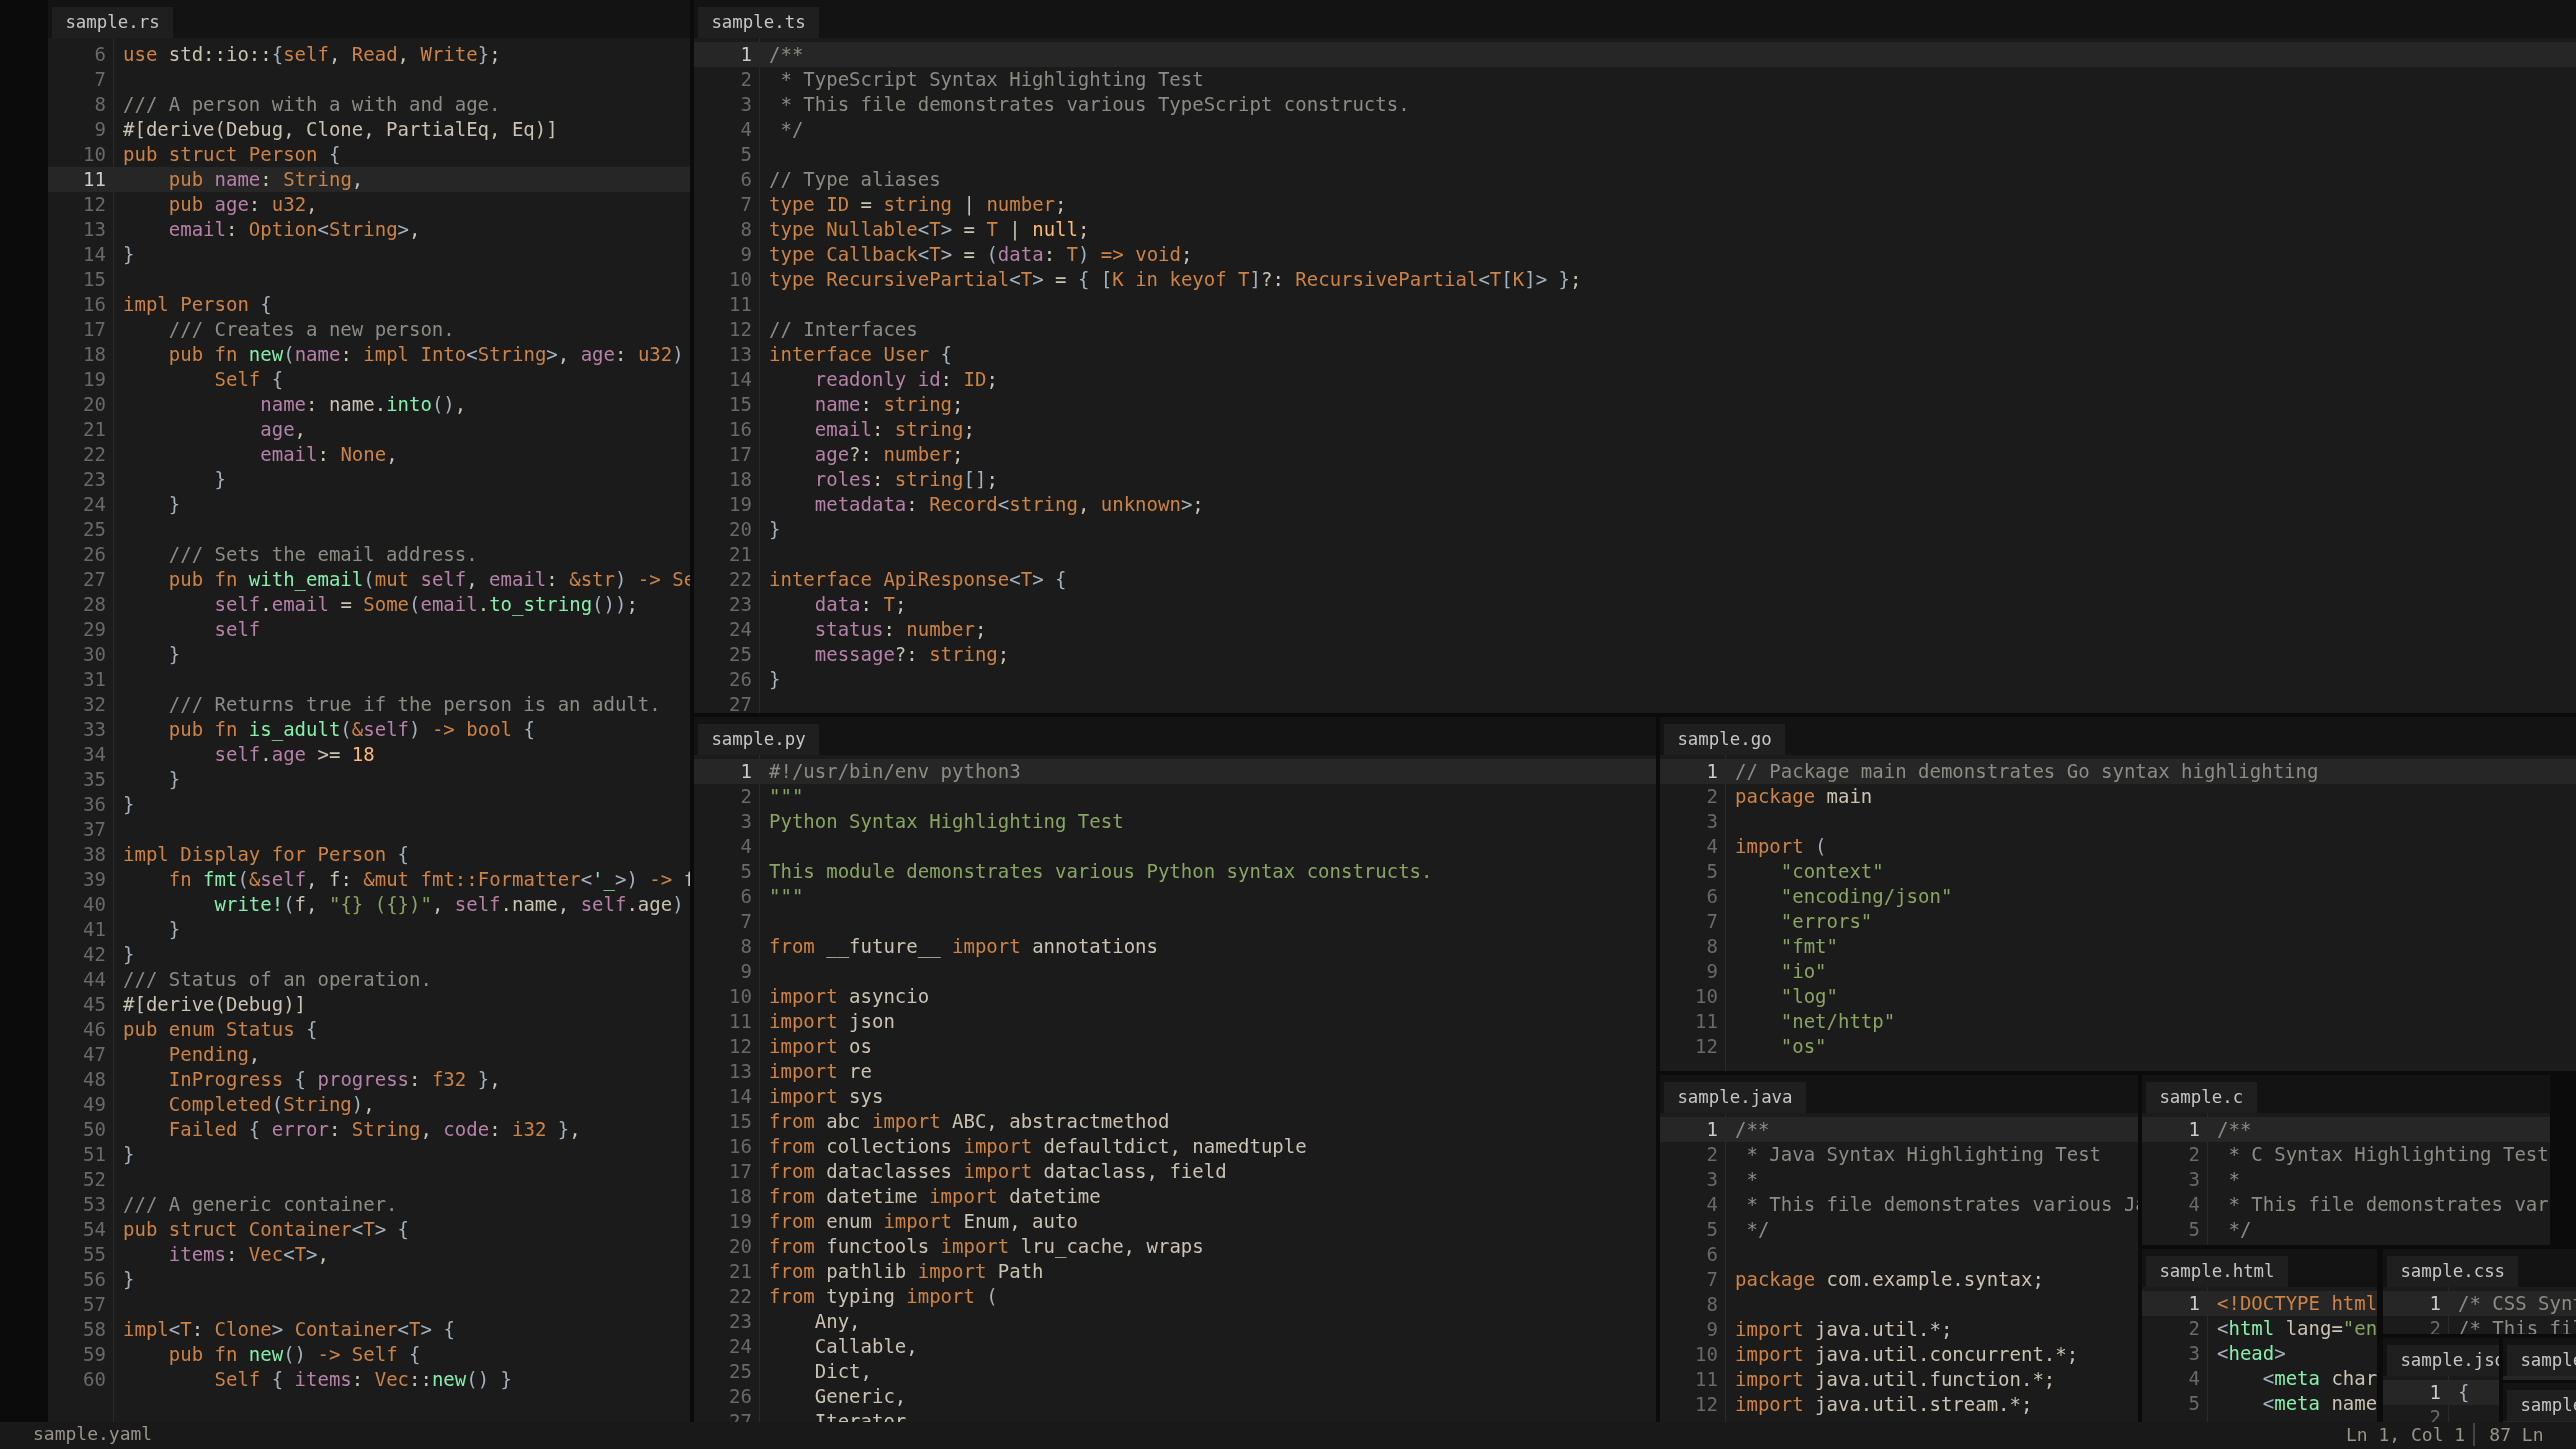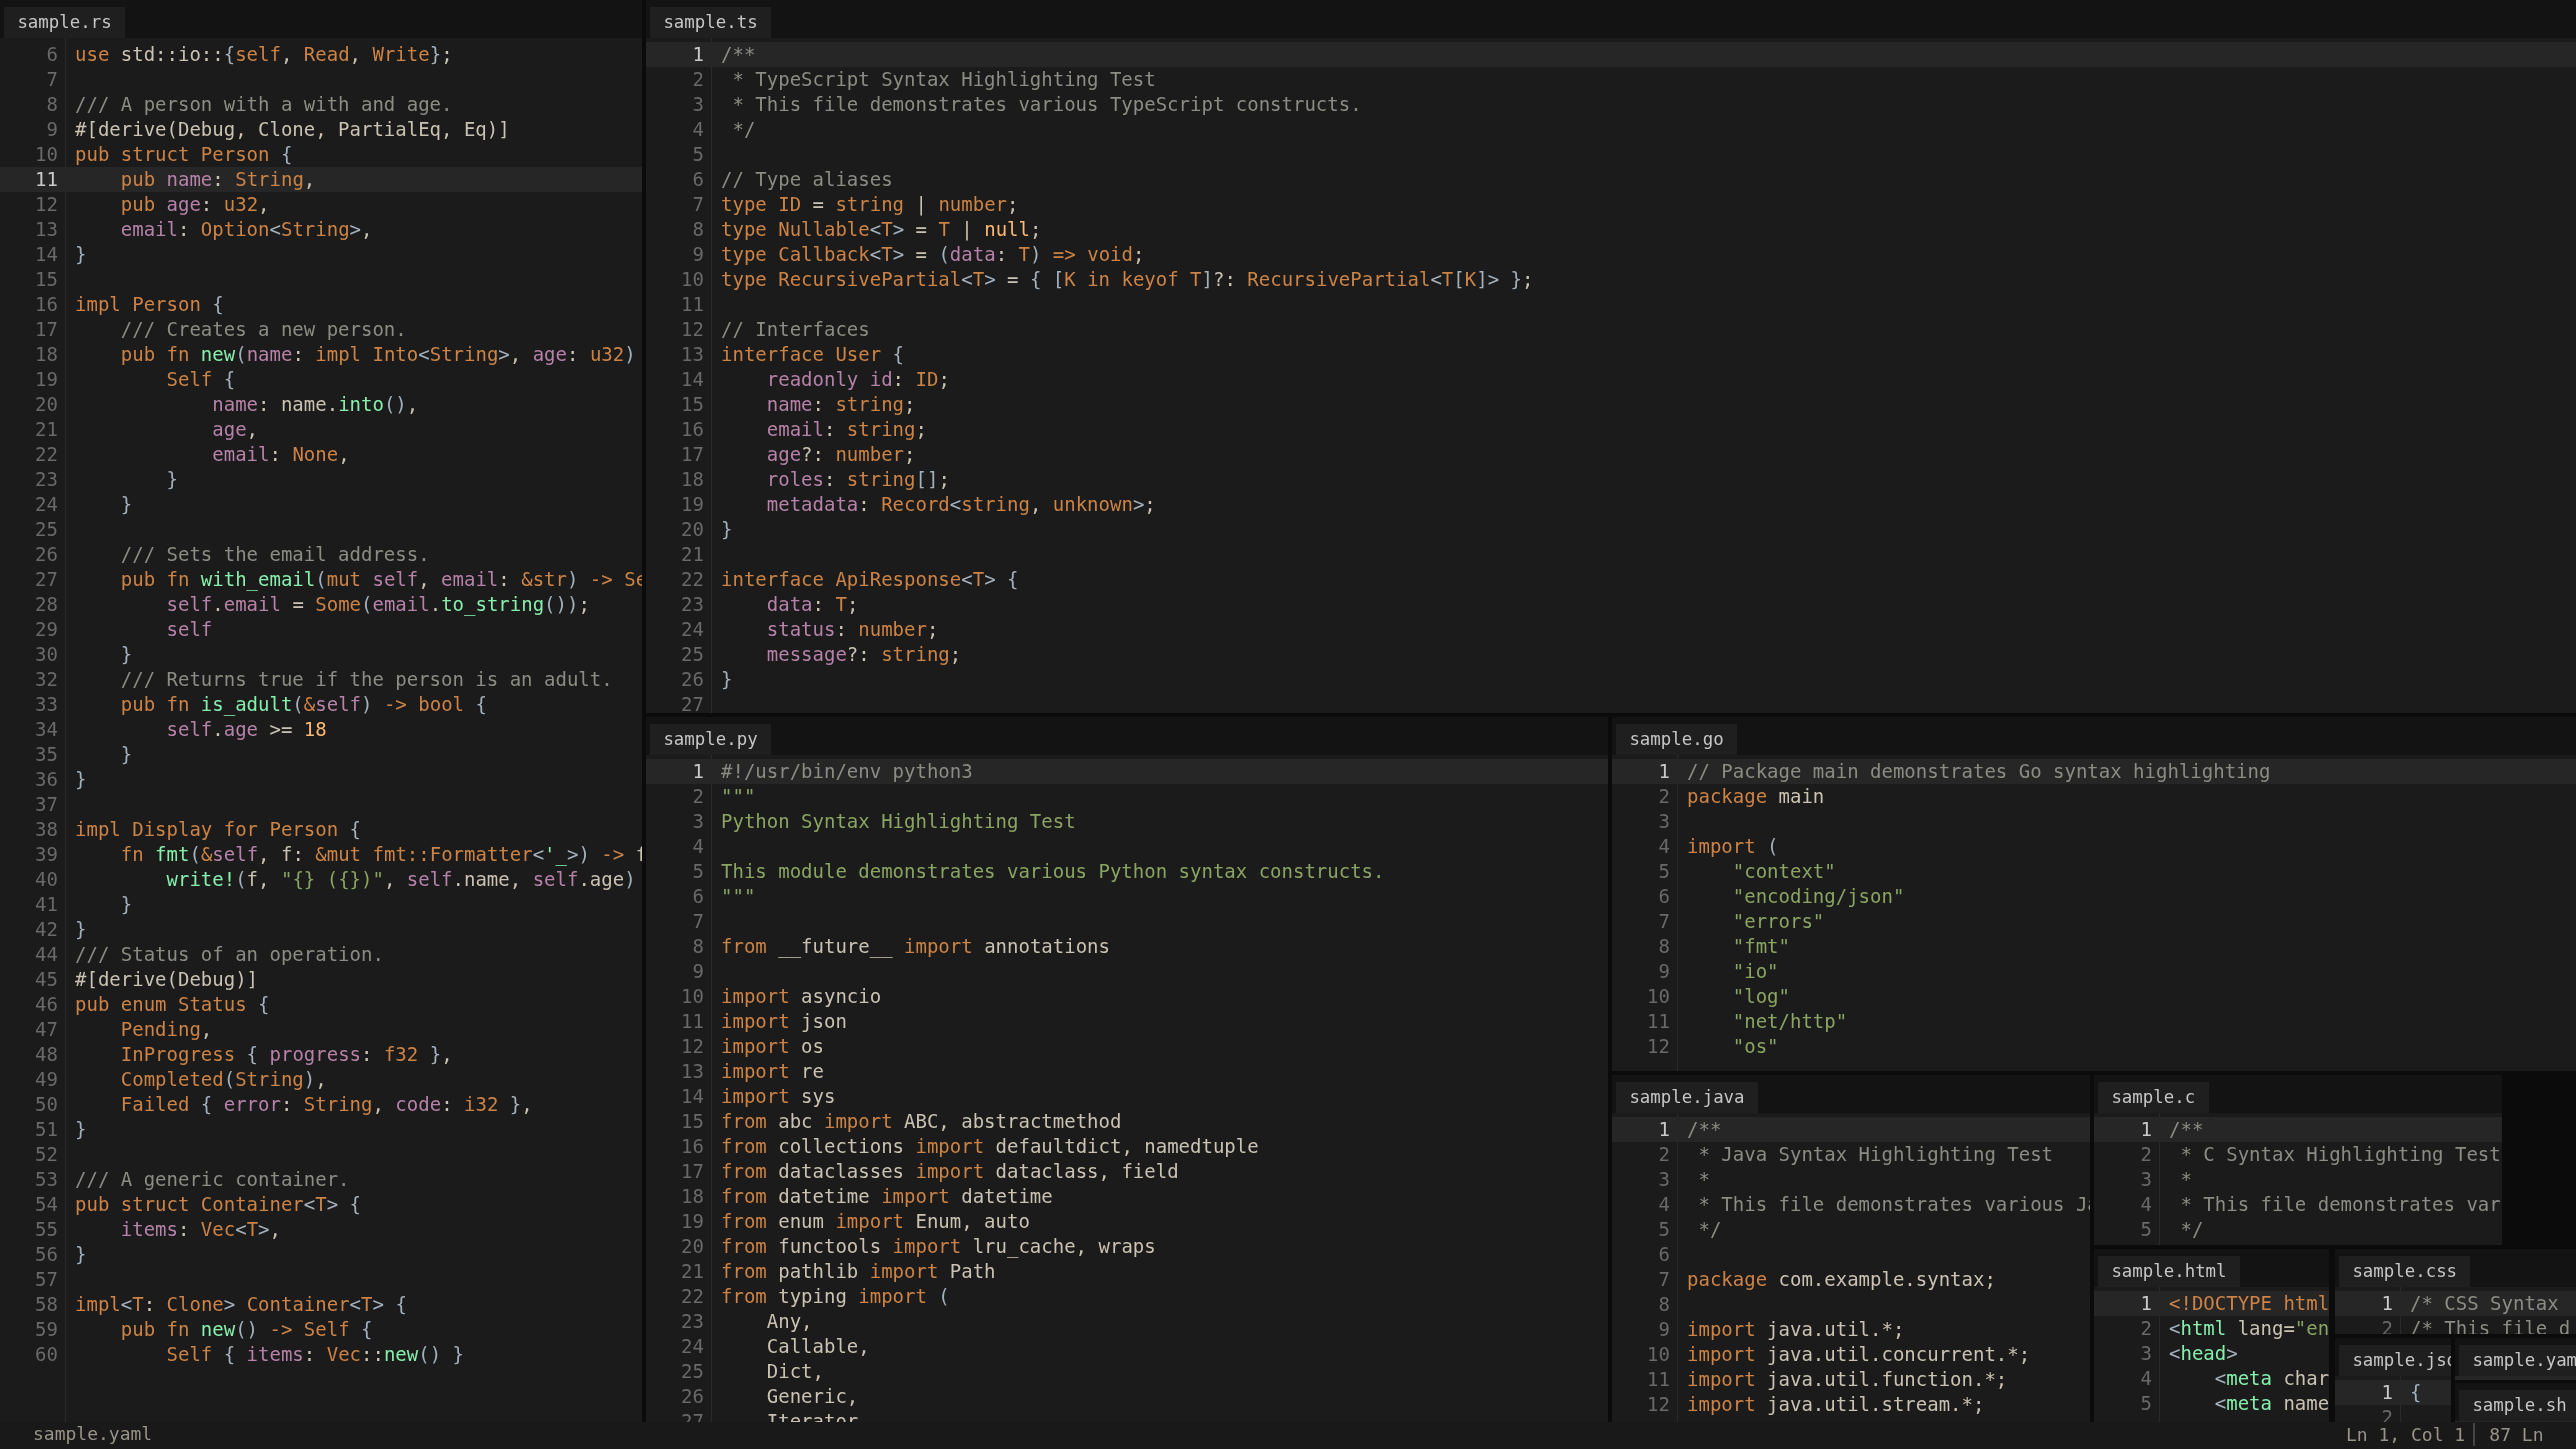--- a/index.html
+++ b/index.html
@@ -1,18 +1,18 @@
 <!DOCTYPE html>
 <html style="font-size:10.7px"><head>
 <meta charset="utf-8">
 <style>
   html,body{margin:0;padding:0;width:2576px;height:1449px;background:#0b0b0b;overflow:hidden;
     font-family:"DejaVu Sans Mono","Liberation Mono",monospace;}
   .workspace{position:absolute;left:0;top:0;width:2576px;height:1422px;}
-  .pane{position:absolute;background:#1b1b1b;overflow:hidden;}
+  .pane{position:absolute;background:#1b1b1b;overflow:hidden;margin-left:48px;}
   
   .pane-rs  {left:0;      top:0;      width:642px;  height:1422px}
   .pane-ts  {left:646px;  top:0;      width:1930px; height:713px}
   .pane-py  {left:646px;  top:717px; width:962px; height:705px}
   .pane-go  {left:1612px; top:717px; width:964px; height:354px}
   .pane-java{left:1612px; top:1075px; width:478px;  height:347px}
   .pane-c   {left:2094px; top:1075px; width:408px;  height:170px}
   .pane-html{left:2094px; top:1249px; width:235px;  height:173px}
   .pane-css {left:2335px; top:1249px; width:241px;  height:85px}
   .pane-json{left:2335px; top:1338px; width:116px;  height:85px}
@@ -86,20 +86,21 @@
           <div class="row"><span class="ln">21</span><span class="src"><span class="tk-w">            </span><span class="tk-p">age</span><span class="tk-w">,</span></span></div>
           <div class="row"><span class="ln">22</span><span class="src"><span class="tk-w">            </span><span class="tk-p">email</span><span class="tk-w">: </span><span class="tk-k">None</span><span class="tk-w">,</span></span></div>
           <div class="row"><span class="ln">23</span><span class="src"><span class="tk-w">        </span><span class="tk-o">}</span></span></div>
           <div class="row"><span class="ln">24</span><span class="src"><span class="tk-w">    </span><span class="tk-o">}</span></span></div>
           <div class="row"><span class="ln">25</span><span class="src"></span></div>
           <div class="row"><span class="ln">26</span><span class="src"><span class="tk-c">    /// Sets the email address.</span></span></div>
           <div class="row"><span class="ln">27</span><span class="src"><span class="tk-w">    </span><span class="tk-k">pub fn </span><span class="tk-f">with_email</span><span class="tk-o">(</span><span class="tk-k">mut </span><span class="tk-p">self</span><span class="tk-w">, </span><span class="tk-p">email</span><span class="tk-w">: </span><span class="tk-k">&amp;str</span><span class="tk-o">)</span><span class="tk-k"> -&gt; </span><span class="tk-k">Se</span></span></div>
           <div class="row"><span class="ln">28</span><span class="src"><span class="tk-w">        </span><span class="tk-p">self</span><span class="tk-w">.</span><span class="tk-p">email</span><span class="tk-w"> = </span><span class="tk-k">Some</span><span class="tk-o">(</span><span class="tk-p">email</span><span class="tk-w">.</span><span class="tk-f">to_string</span><span class="tk-o">())</span><span class="tk-w">;</span></span></div>
           <div class="row"><span class="ln">29</span><span class="src"><span class="tk-w">        </span><span class="tk-p">self</span></span></div>
           <div class="row"><span class="ln">30</span><span class="src"><span class="tk-w">    </span><span class="tk-o">}</span></span></div>
+          <div class="row"><span class="ln">31</span><span class="src"></span></div>
           <div class="row"><span class="ln">32</span><span class="src"><span class="tk-c">    /// Returns true if the person is an adult.</span></span></div>
           <div class="row"><span class="ln">33</span><span class="src"><span class="tk-w">    </span><span class="tk-k">pub fn </span><span class="tk-f">is_adult</span><span class="tk-o">(</span><span class="tk-k">&amp;</span><span class="tk-p">self</span><span class="tk-o">)</span><span class="tk-k"> -&gt; </span><span class="tk-k">bool </span><span class="tk-o">{</span></span></div>
           <div class="row"><span class="ln">34</span><span class="src"><span class="tk-w">        </span><span class="tk-p">self</span><span class="tk-w">.</span><span class="tk-p">age</span><span class="tk-w"> &gt;= </span><span class="tk-n">18</span></span></div>
           <div class="row"><span class="ln">35</span><span class="src"><span class="tk-w">    </span><span class="tk-o">}</span></span></div>
           <div class="row"><span class="ln">36</span><span class="src"><span class="tk-o">}</span></span></div>
           <div class="row"><span class="ln">37</span><span class="src"></span></div>
           <div class="row"><span class="ln">38</span><span class="src"><span class="tk-k">impl </span><span class="tk-k">Display </span><span class="tk-k">for </span><span class="tk-k">Person </span><span class="tk-o">{</span></span></div>
           <div class="row"><span class="ln">39</span><span class="src"><span class="tk-w">    </span><span class="tk-k">fn </span><span class="tk-f">fmt</span><span class="tk-o">(</span><span class="tk-k">&amp;</span><span class="tk-p">self</span><span class="tk-w">, f: </span><span class="tk-k">&amp;mut </span><span class="tk-k">fmt::Formatter</span><span class="tk-o">&lt;</span><span class="tk-f">'_</span><span class="tk-o">&gt;)</span><span class="tk-k"> -&gt; </span><span class="tk-w">f</span></span></div>
           <div class="row"><span class="ln">40</span><span class="src"><span class="tk-w">        </span><span class="tk-f">write!</span><span class="tk-o">(</span><span class="tk-w">f, </span><span class="tk-s">"{} ({})"</span><span class="tk-w">, </span><span class="tk-p">self</span><span class="tk-w">.name, </span><span class="tk-p">self</span><span class="tk-w">.age</span><span class="tk-o">)</span></span></div>
           <div class="row"><span class="ln">41</span><span class="src"><span class="tk-w">    </span><span class="tk-o">}</span></span></div>

